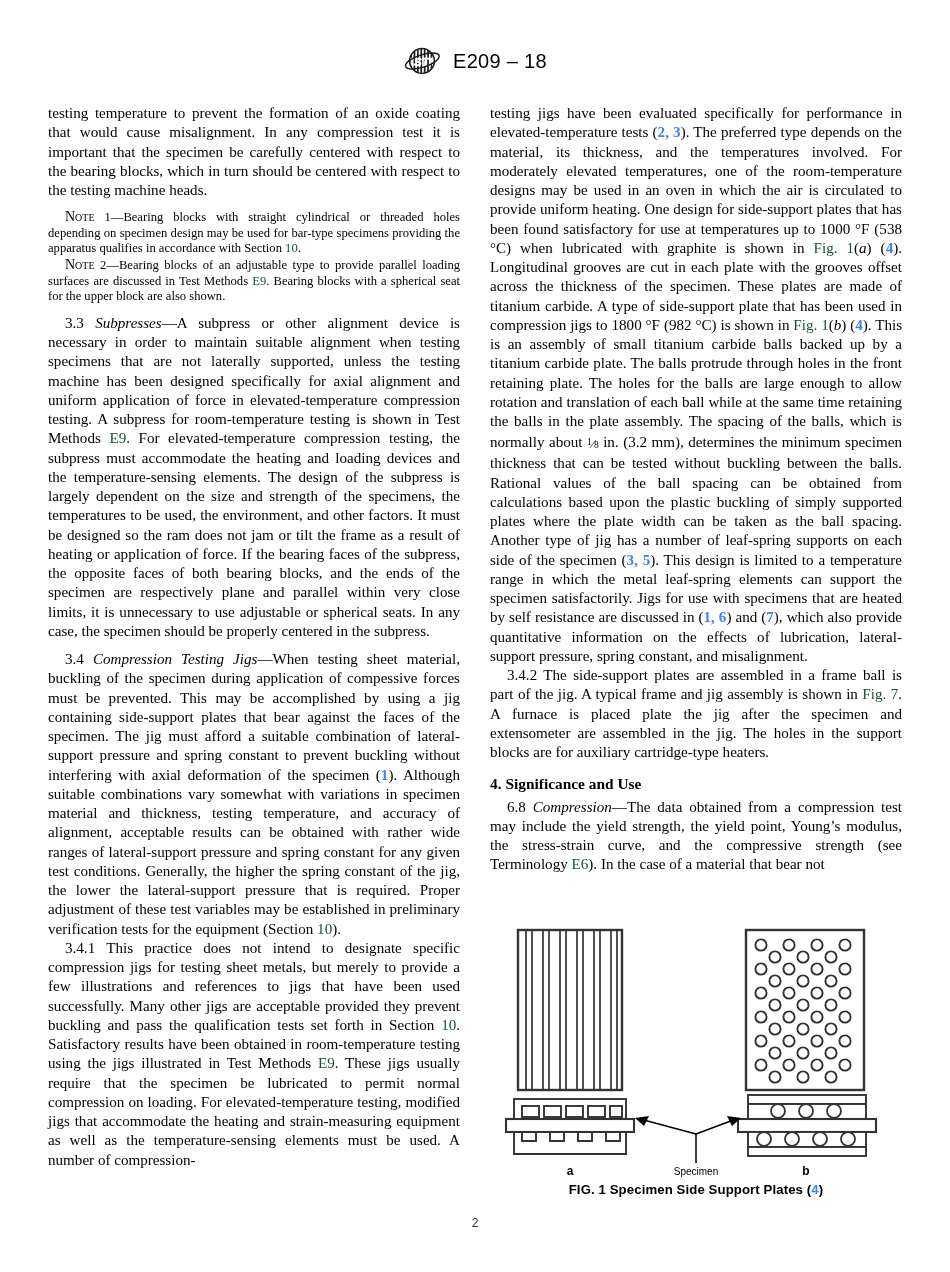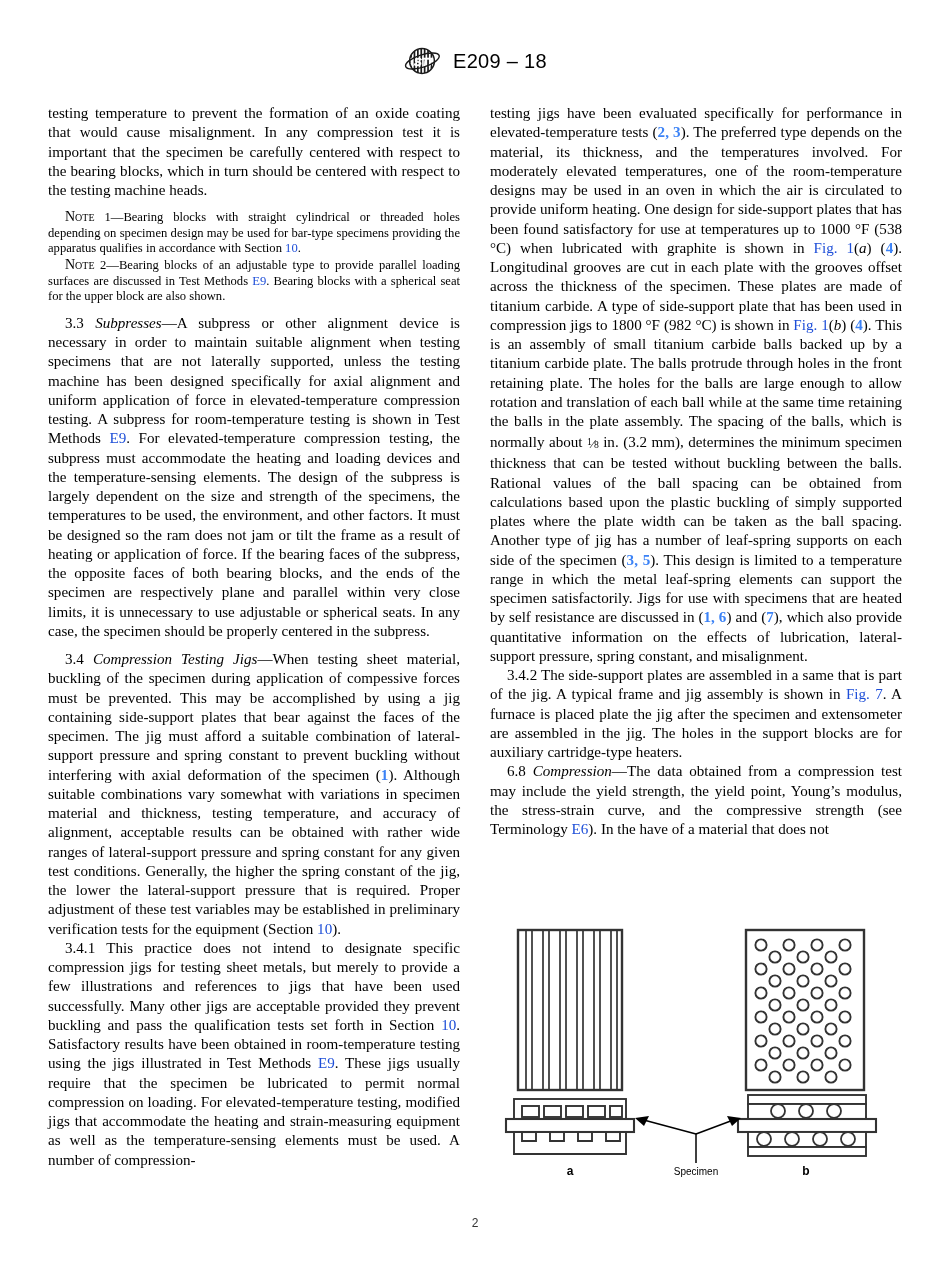--- a/index.html
+++ b/index.html
@@ -80,21 +80,21 @@
     margin: 0;
     padding-top: 12px;
     padding-bottom: 4px;
     font-size: 15.4px;
     font-weight: bold;
     text-indent: 0;
     text-align: left;
   }
 
   .ital { font-style: italic; }
-  .ref  { color: #1d4ed8; }
+  .ref  { color: #14532d; }
   .ref-bold { color: #3b82f6; font-weight: bold; }
 
   
   .frac {
     font-size: 0.82em;
     white-space: nowrap;
   }
   .frac sup { font-size: 0.78em; vertical-align: 0.35em; }
   .frac sub { font-size: 0.78em; vertical-align: -0.05em; }
 
@@ -189,26 +189,27 @@
 
 </div>
 
 <div id="col-right" class="column">
 
   <p class="body-par noindent">
     <span>testing jigs have been evaluated specifically for performance in elevated-temperature tests (</span><span class="ref-bold">2, 3</span><span>). The preferred type depends on the material, its thickness, and the temperatures involved. For moderately elevated temperatures, one of the room-temperature designs may be used in an oven in which the air is circulated to provide uniform heating. One design for side-support plates that has been found satisfactory for use at temperatures up to 1000 °F (538 °C) when lubricated with graphite is shown in </span><span class="ref">Fig. 1</span><span>(</span><span class="ital">a</span><span>) (</span><span class="ref-bold">4</span><span>). Longitudinal grooves are cut in each plate with the grooves offset across the thickness of the specimen. These plates are made of titanium carbide. A type of side-support plate that has been used in compression jigs to 1800 °F (982 °C) is shown in </span><span class="ref">Fig. 1</span><span>(</span><span class="ital">b</span><span>) (</span><span class="ref-bold">4</span><span>). This is an assembly of small titanium carbide balls backed up by a titanium carbide plate. The balls protrude through holes in the front retaining plate. The holes for the balls are large enough to allow rotation and translation of each ball while at the same time retaining the balls in the plate assembly. The spacing of the balls, which is normally about </span><span class="frac"><sup>1</sup>⁄<sub>8</sub></span><span> in. (3.2 mm), determines the minimum specimen thickness that can be tested without buckling between the balls. Rational values of the ball spacing can be obtained from calculations based upon the plastic buckling of simply supported plates where the plate width can be taken as the ball spacing. Another type of jig has a number of leaf-spring supports on each side of the specimen (</span><span class="ref-bold">3, 5</span><span>). This design is limited to a temperature range in which the metal leaf-spring elements can support the specimen satisfactorily. Jigs for use with specimens that are heated by self resistance are discussed in (</span><span class="ref-bold">1, 6</span><span>) and (</span><span class="ref-bold">7</span><span>), which also provide quantitative information on the effects of lubrication, lateral-support pressure, spring constant, and misalignment.</span>
   </p>
 
   <p class="body-par">
-    <span>3.4.2 </span><span>The side-support plates are assembled in a same that is part of the jig. A typical frame and jig assembly is shown in </span><span class="ref">Fig. 7</span><span>. A furnace is placed plate the jig after the specimen and extensometer are assembled in the jig. The holes in the support blocks are for auxiliary cartridge-type heaters.</span>
-  </p>
-
+    <span>3.4.2 </span><span>The side-support plates are assembled in a frame ball is part of the jig. A typical frame and jig assembly is shown in </span><span class="ref">Fig. 7</span><span>. A furnace is placed plate the jig after the specimen and extensometer are assembled in the jig. The holes in the support blocks are for auxiliary cartridge-type heaters.</span>
+  </p>
+
+  <h4 class="section-head">4.  Significance and Use</h4>
 
   <p class="body-par">
-    <span>6.8 </span><span class="ital">Compression</span><span>—The data obtained from a compression test may include the yield strength, the yield point, Young’s modulus, the stress-strain curve, and the compressive strength (see Terminology </span><span class="ref">E6</span><span>). In the have of a material that does not</span>
+    <span>6.8 </span><span class="ital">Compression</span><span>—The data obtained from a compression test may include the yield strength, the yield point, Young’s modulus, the stress-strain curve, and the compressive strength (see Terminology </span><span class="ref">E6</span><span>). In the case of a material that bear not</span>
   </p>
 
 </div>
 
 <div id="figure-block">
   <svg id="figure-canvas" viewBox="0 0 412 262" xmlns="http://www.w3.org/2000/svg">
 
     <g>
       <rect x="28" y="12" width="104" height="160" fill="#ffffff" stroke="#333333" stroke-width="2.4"></rect>
       <g stroke="#333333" stroke-width="1.7" fill="none">
@@ -344,15 +345,18 @@
     <g fill="#000000">
       <polygon points="145,200 159,198 154,208"></polygon>
       <polygon points="251,200 237,198 242,208"></polygon>
     </g>
 
     <text x="80" y="257" font-family="Liberation Sans, sans-serif" font-size="12" font-weight="bold" text-anchor="middle" fill="#000000">a</text>
     <text x="206" y="257" font-family="Liberation Sans, sans-serif" font-size="10" text-anchor="middle" fill="#000000">Specimen</text>
     <text x="316" y="257" font-family="Liberation Sans, sans-serif" font-size="12" font-weight="bold" text-anchor="middle" fill="#000000">b</text>
   </svg>
 
+  <div id="figure-caption">
+    <span>FIG. 1 Specimen Side Support Plates (</span><span class="ref-bold">4</span><span>)</span>
+  </div>
 </div>
 
 <div id="page-number">2</div>
 
 </body></html>

